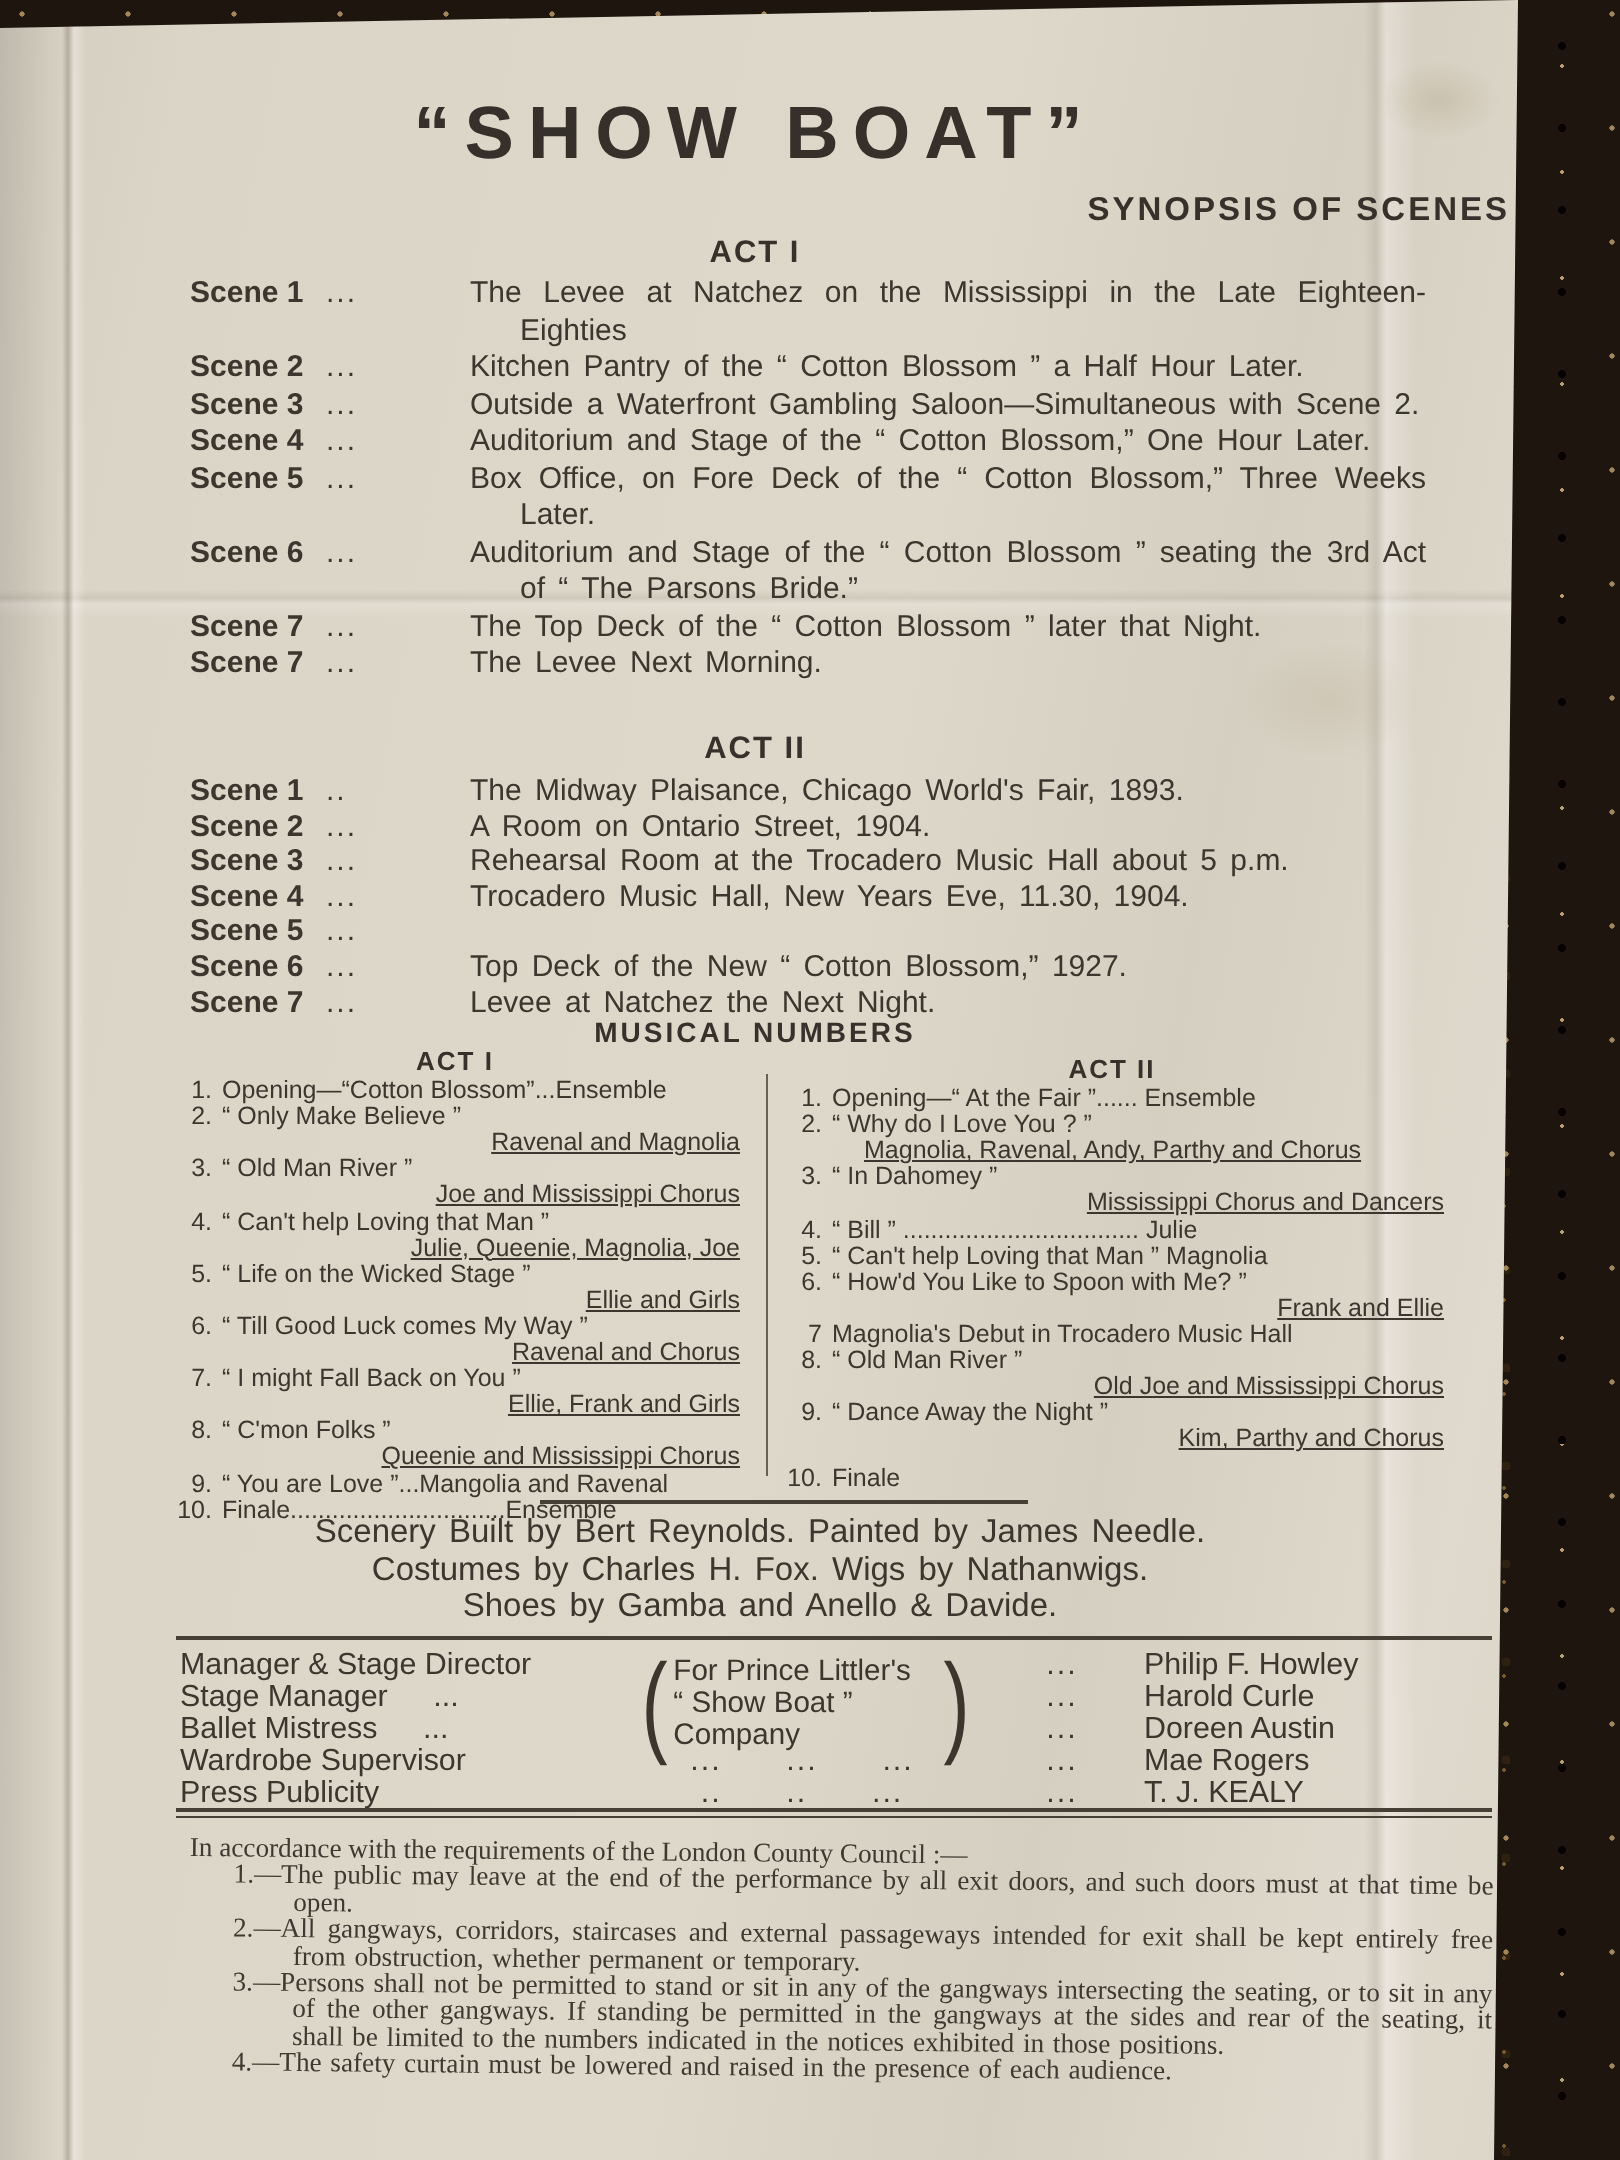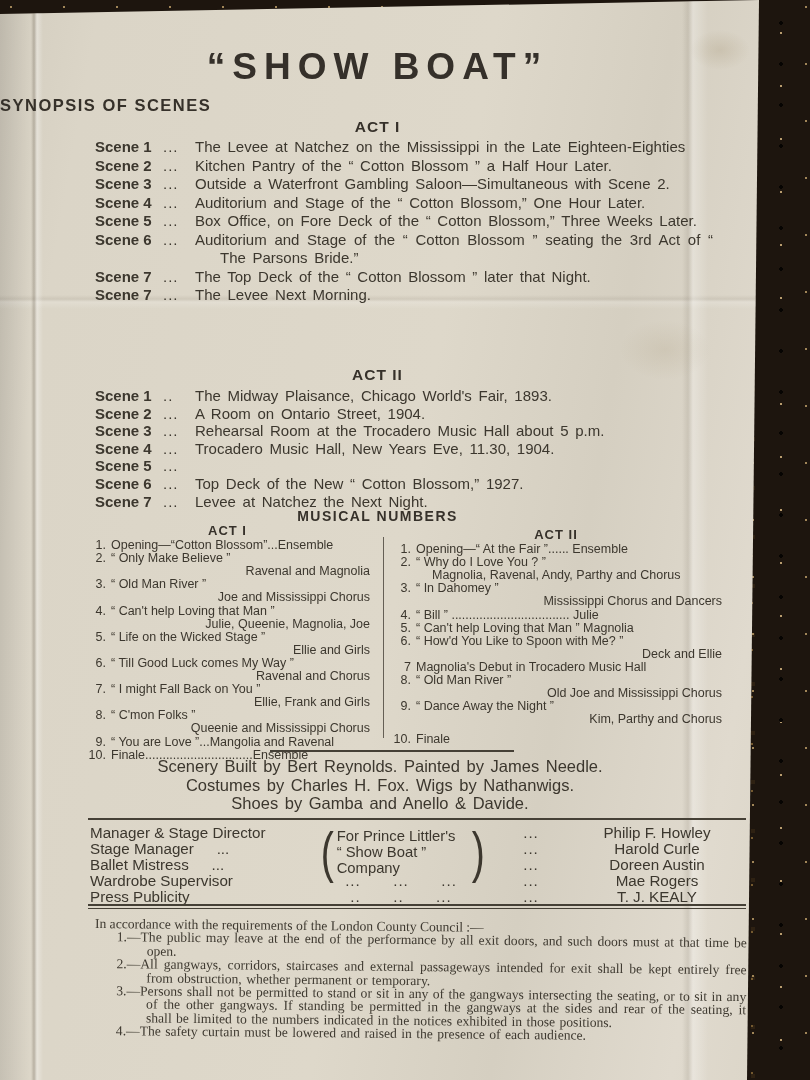--- a/index.html
+++ b/index.html
@@ -23,52 +23,52 @@
     background:
       linear-gradient(90deg, rgba(0,0,0,0.10), rgba(0,0,0,0) 30px),
       linear-gradient(90deg, transparent 31px, rgba(90,80,65,0.28) 34px, rgba(255,255,255,0.35) 37px, transparent 43px),
       linear-gradient(90deg, transparent 682px, rgba(90,80,65,0.12) 688px, rgba(255,255,255,0.30) 693px, transparent 708px),
       linear-gradient(180deg, transparent 295px, rgba(90,80,65,0.10) 299px, rgba(255,255,255,0.18) 302px, transparent 309px),
       linear-gradient(100deg, #d3cdbf 0%, #dbd5c7 10%, #ded8ca 50%, #d5cfc1 68%, #e0dace 86%, #d9d3c5 100%);
   }
   .stain{position:absolute;border-radius:50%;pointer-events:none;}
   .title{position:absolute;top:46px;left:0;width:755px;text-align:center;
     font-size:37px;font-weight:700;letter-spacing:7px;color:#35302a;}
-  .syn{position:absolute;top:96px;left:0;width:755px;text-align:left;
+  .syn{position:absolute;top:96px;left:0;width:755px;text-align:right;
     font-size:16.5px;font-weight:700;letter-spacing:1.5px;color:#36312a;}
   .acthead{position:absolute;left:0;width:755px;text-align:center;
     font-size:15.5px;font-weight:700;letter-spacing:1px;color:#36312a;}
   .scenes{position:absolute;left:95px;width:618px;}
   .sc-row{display:flex;font-size:15px;line-height:18.5px;}
   .sc-label{flex:0 0 68px;font-weight:700;}
   .sc-dots{flex:0 0 32px;letter-spacing:1px;}
-  .sc-text{flex:1;text-align:justify;word-spacing:2.5px;padding-left:25px;text-indent:-25px;}
+  .sc-text{flex:1;text-align:justify;word-spacing:2.5px;padding-left:25px;text-indent:-25px;margin-left:40px;}
   .act2 .sc-row{line-height:17.6px;}
   .mn-head{position:absolute;top:508px;left:0;width:755px;text-align:center;
     font-size:14px;font-weight:700;letter-spacing:1.5px;color:#36312a;}
   .mn-col{position:absolute;font-size:12.5px;line-height:13.1px;}
   .mn-left{left:85px;top:524px;width:285px;}
   .mn-right{left:390px;top:528px;width:332px;}
   .mn-acthead{text-align:center;font-weight:700;font-size:13px;letter-spacing:1px;margin-bottom:2px;color:#36312a;}
   .mn-item{display:flex;flex-wrap:wrap;}
   .mn-num{flex:0 0 26px;text-align:right;padding-right:5px;box-sizing:border-box;}
   .mn-title{flex:1;min-width:0;}
-  .mn-perf{flex:0 0 100%;text-align:right;}
+  .mn-perf{flex:0 0 100%;text-align:right;text-decoration:underline;}
   .mn-right .mn-item:nth-of-type(2) .mn-perf{text-align:left;padding-left:42px;padding-right:18px;box-sizing:border-box;}
   .mn-right .mn-item:nth-of-type(10){margin-top:7px;}
   .mn-divider{position:absolute;left:383px;top:537px;height:201px;width:1px;background:rgba(60,55,45,0.75);}
   .rule{position:absolute;background:#454036;height:1.5px;}
   .credits{position:absolute;top:757px;left:0;width:760px;text-align:center;
     font-size:16.5px;line-height:18.6px;word-spacing:2px;}
   .staff{position:absolute;top:825px;left:90px;width:652px;font-size:15.2px;}
   .staff-row{display:flex;line-height:16px;}
   .st-role{flex:0 0 222px;}
   .st-mid{flex:0 0 178px;text-align:center;letter-spacing:1px;}
   .st-dots{flex:0 0 82px;text-align:center;letter-spacing:1px;}
-  .st-name{flex:1;text-align:center;}
+  .st-name{flex:1;}
   .company-note{position:absolute;top:827px;left:318px;width:170px;display:flex;align-items:center;}
   .cn-paren{font-size:56px;font-weight:400;color:#3c372e;line-height:50px;transform:scaleX(0.7);}
   .cn-lines{flex:1;text-align:left;font-size:14.8px;line-height:16px;}
   .lcc{position:absolute;top:917px;left:95px;width:652px;
     font-family:"Liberation Serif",serif;font-size:13.6px;line-height:13.4px;
     color:#3f3a31;transform:rotate(0.55deg);transform-origin:left top;}
   .lcc-items{padding-left:22px;}
   .lcc-item{padding-left:30px;text-indent:-30px;text-align:justify;word-spacing:1px;}
 </style>
 </head>
@@ -279,21 +279,21 @@
 
         <div class="mn-item">
           <span class="mn-num">5.</span>
           <span class="mn-title">“ Can't help Loving that Man ” Magnolia</span>
 
         </div>
 
         <div class="mn-item">
           <span class="mn-num">6.</span>
           <span class="mn-title">“ How'd You Like to Spoon with Me? ”</span>
-          <span class="mn-perf">Deck and Ellie</span>
+          <span class="mn-perf">Frank and Ellie</span>
         </div>
 
         <div class="mn-item">
           <span class="mn-num">7</span>
           <span class="mn-title">Magnolia's Debut in Trocadero Music Hall</span>
 
         </div>
 
         <div class="mn-item">
           <span class="mn-num">8.</span>

